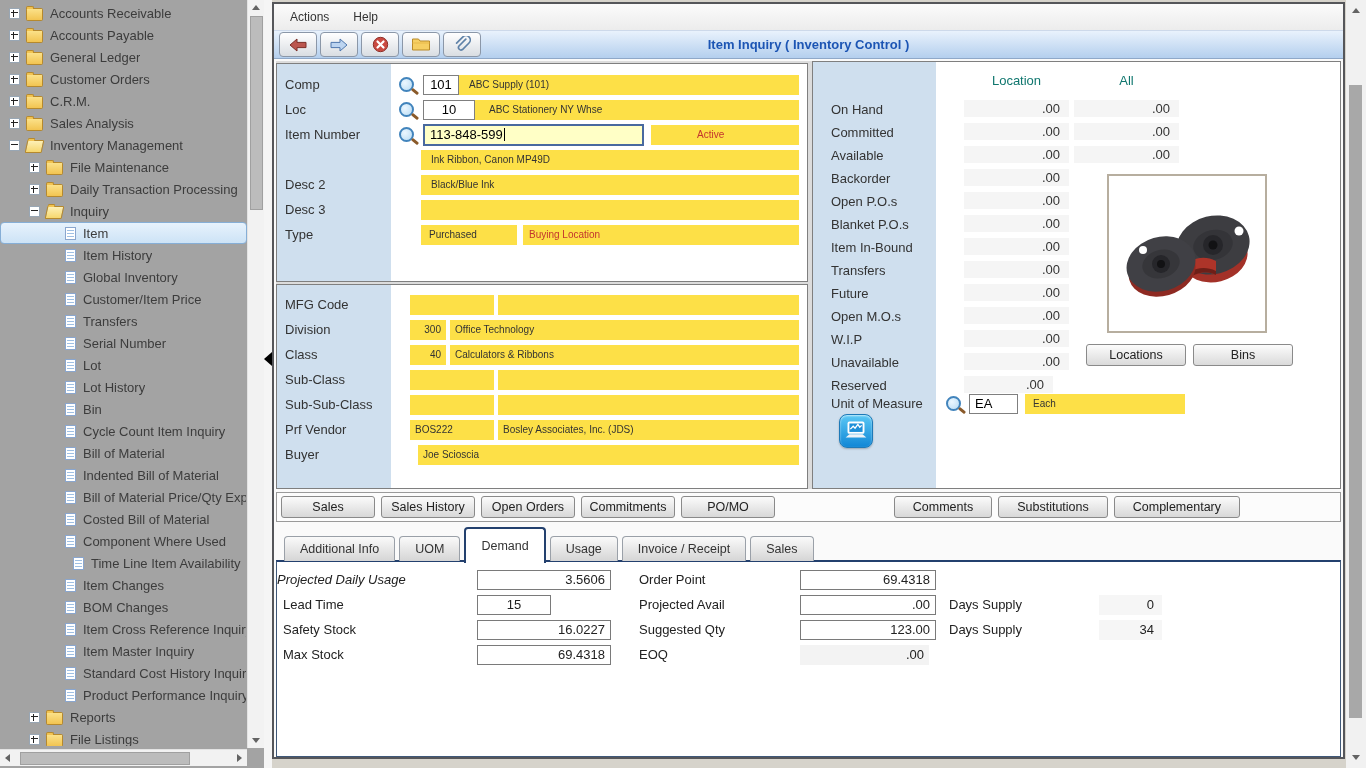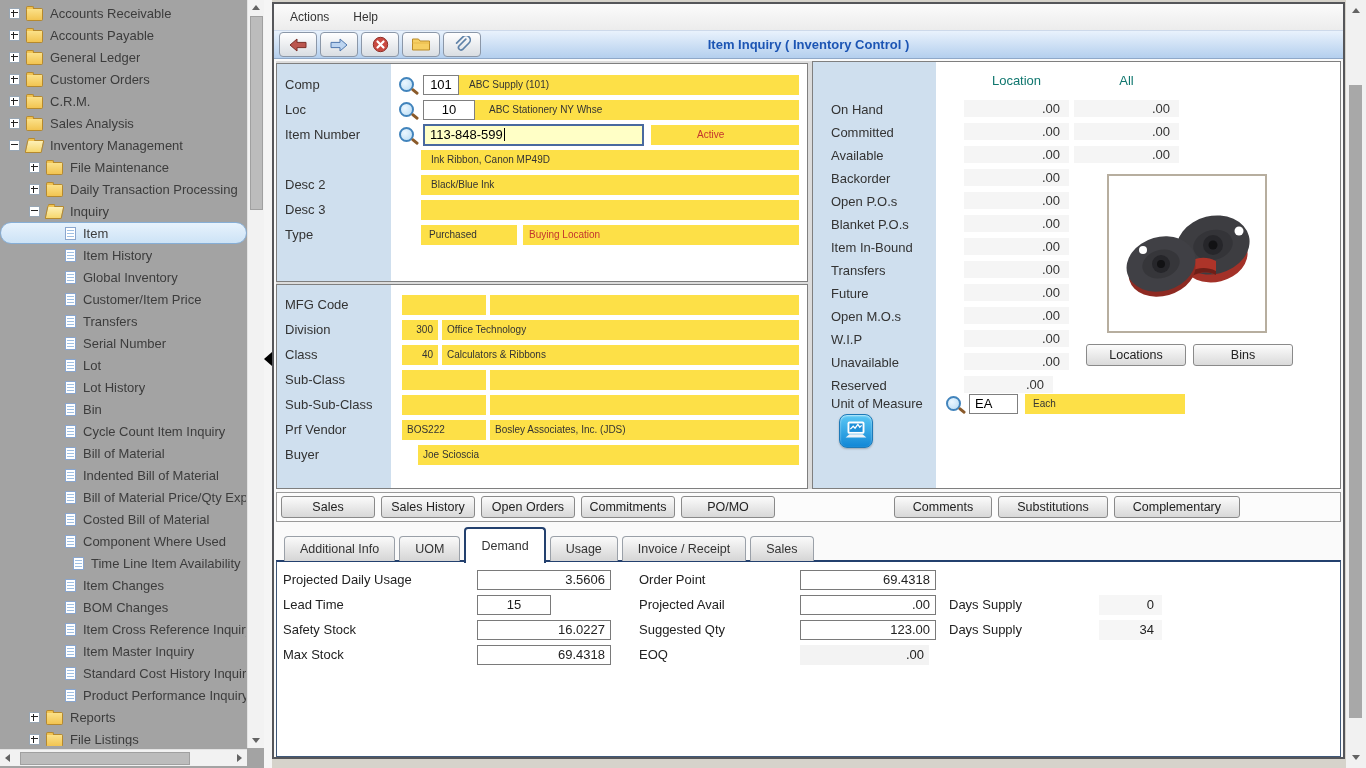--- a/index.html
+++ b/index.html
@@ -4,21 +4,21 @@
 <style>
   html,body{margin:0;padding:0}
   body{width:1366px;height:768px;overflow:hidden;background:#d6d3cb;position:relative;
        font-family:"Liberation Sans",sans-serif;-webkit-font-smoothing:antialiased}
 
   
   .sidebar{position:absolute;left:0;top:0;width:264px;height:768px;background:#a3a3a3;overflow:hidden}
   .tree{position:absolute;left:0;top:2px;width:247px;height:744px;overflow:hidden}
   .trow{height:22px;display:flex;align-items:center;white-space:nowrap;color:#3c3c3c;font-size:13px;
         box-sizing:border-box;border:1px solid transparent;overflow:hidden}
-  .trow.sel{background:linear-gradient(#e7f2fc,#cde3f6);border-color:#86aed6;border-radius:11px}
+  .trow.sel{background:linear-gradient(#e7f2fc,#cde3f6);border-color:#86aed6;border-radius:4px}
   .exp{flex:none;width:9px;height:9px;border:1px solid #98a6b4;background:#fff;position:relative;margin-right:6px}
   .exp::before{content:'';position:absolute;left:1px;right:1px;top:3px;height:1px;background:#222}
   .exp.plus::after{content:'';position:absolute;top:1px;bottom:1px;left:3px;width:1px;background:#222}
   .folder{flex:none;width:15px;height:11px;background:linear-gradient(#fbe189,#f2c451);
           border:1px solid #b6892d;border-radius:1.5px;position:relative;margin:2px 7px 0 0}
   .folder::before{content:'';position:absolute;top:-3px;left:-1px;width:6px;height:2px;background:#f2c451;
           border:1px solid #b6892d;border-bottom:none;border-radius:2px 2px 0 0}
   .folder.open{background:linear-gradient(#fdf0b6,#f6d76e);transform:skewX(-12deg)}
   .doc{flex:none;width:11px;height:13px;background:#fff;border:1px solid #8aa6ce;margin-right:7px;
        box-sizing:border-box;padding:2px 1px}
@@ -78,21 +78,21 @@
   .caret{width:1px;height:13px;background:#000;margin-left:1px}
   .strip{height:20px;background:#fde047;font-size:10px;color:#333;display:flex;align-items:center;box-sizing:border-box}
   .grow{flex:1;margin-right:8px}
   .pl10{padding-left:10px}.pl14{padding-left:14px}
   .active-strip{flex:1;margin-left:7px;margin-right:8px;padding-left:46px;color:#c3342e}
   .ml30{margin-left:30px}
   .typestrip{width:96px;margin-left:30px;padding-left:8px}
   .flagstrip{flex:1;margin-left:6px;margin-right:8px;padding-left:6px;color:#c3342e}
 
   #class-rows{position:absolute;left:0;top:7px;right:0}
-  .crow .code{margin-left:11px;padding:0 5px}
+  .crow .code{margin-left:19px;padding:0 5px}
   .crow .a-right{justify-content:flex-end}
   .crow .dsc{flex:1;margin-left:4px;margin-right:8px;padding-left:5px}
   .crow .single{flex:1;margin-left:27px;margin-right:8px;padding-left:5px}
 
   .qhead{position:absolute;top:11px;font-size:13px;color:#0f766e;text-align:center;width:105px}
   .h-loc{left:151px}.h-all{left:261px}
   #qty-rows{position:absolute;left:0;top:32px;right:0}
   .qrow{height:23px;display:flex;align-items:flex-end}
   .qlabel{flex:none;width:123px;padding-left:18px;font-size:13px;color:#333;box-sizing:border-box}
   .qval{flex:none;width:105px;margin-left:28px;height:17px;background:#f5f5f5;font-size:13px;color:#333;
@@ -559,21 +559,21 @@
   <div class="tabpanel">
     <div class="tabs" id="tabs">
         <div class="tab">Additional Info</div>
         <div class="tab">UOM</div>
         <div class="tab active">Demand</div>
         <div class="tab">Usage</div>
         <div class="tab">Invoice / Receipt</div>
         <div class="tab">Sales</div>
       </div>
     <div class="tabcontent" id="demand">
-        <div class="dlabel" style="left: 6px; top: 8px;">Projected Daily Usage</div>
+        <div class="dlabel" style="left: 0; top: 8px; font-style: italic;">Projected Daily Usage</div>
         <div class="dfield" style="left: 200px; top: 8px; width: 122px;">3.5606</div>
         <div class="dlabel" style="left: 6px; top: 33px;">Lead Time</div>
         <div class="dfield center" style="left: 200px; top: 33px; width: 62px;">15</div>
         <div class="dlabel" style="left: 6px; top: 58px;">Safety Stock</div>
         <div class="dfield" style="left: 200px; top: 58px; width: 122px;">16.0227</div>
         <div class="dlabel" style="left: 6px; top: 83px;">Max Stock</div>
         <div class="dfield" style="left: 200px; top: 83px; width: 122px;">69.4318</div>
         <div class="dlabel" style="left: 362px; top: 8px;">Order Point</div>
         <div class="dfield" style="left: 523px; top: 8px; width: 124px;">69.4318</div>
         <div class="dlabel" style="left: 362px; top: 33px;">Projected Avail</div>

